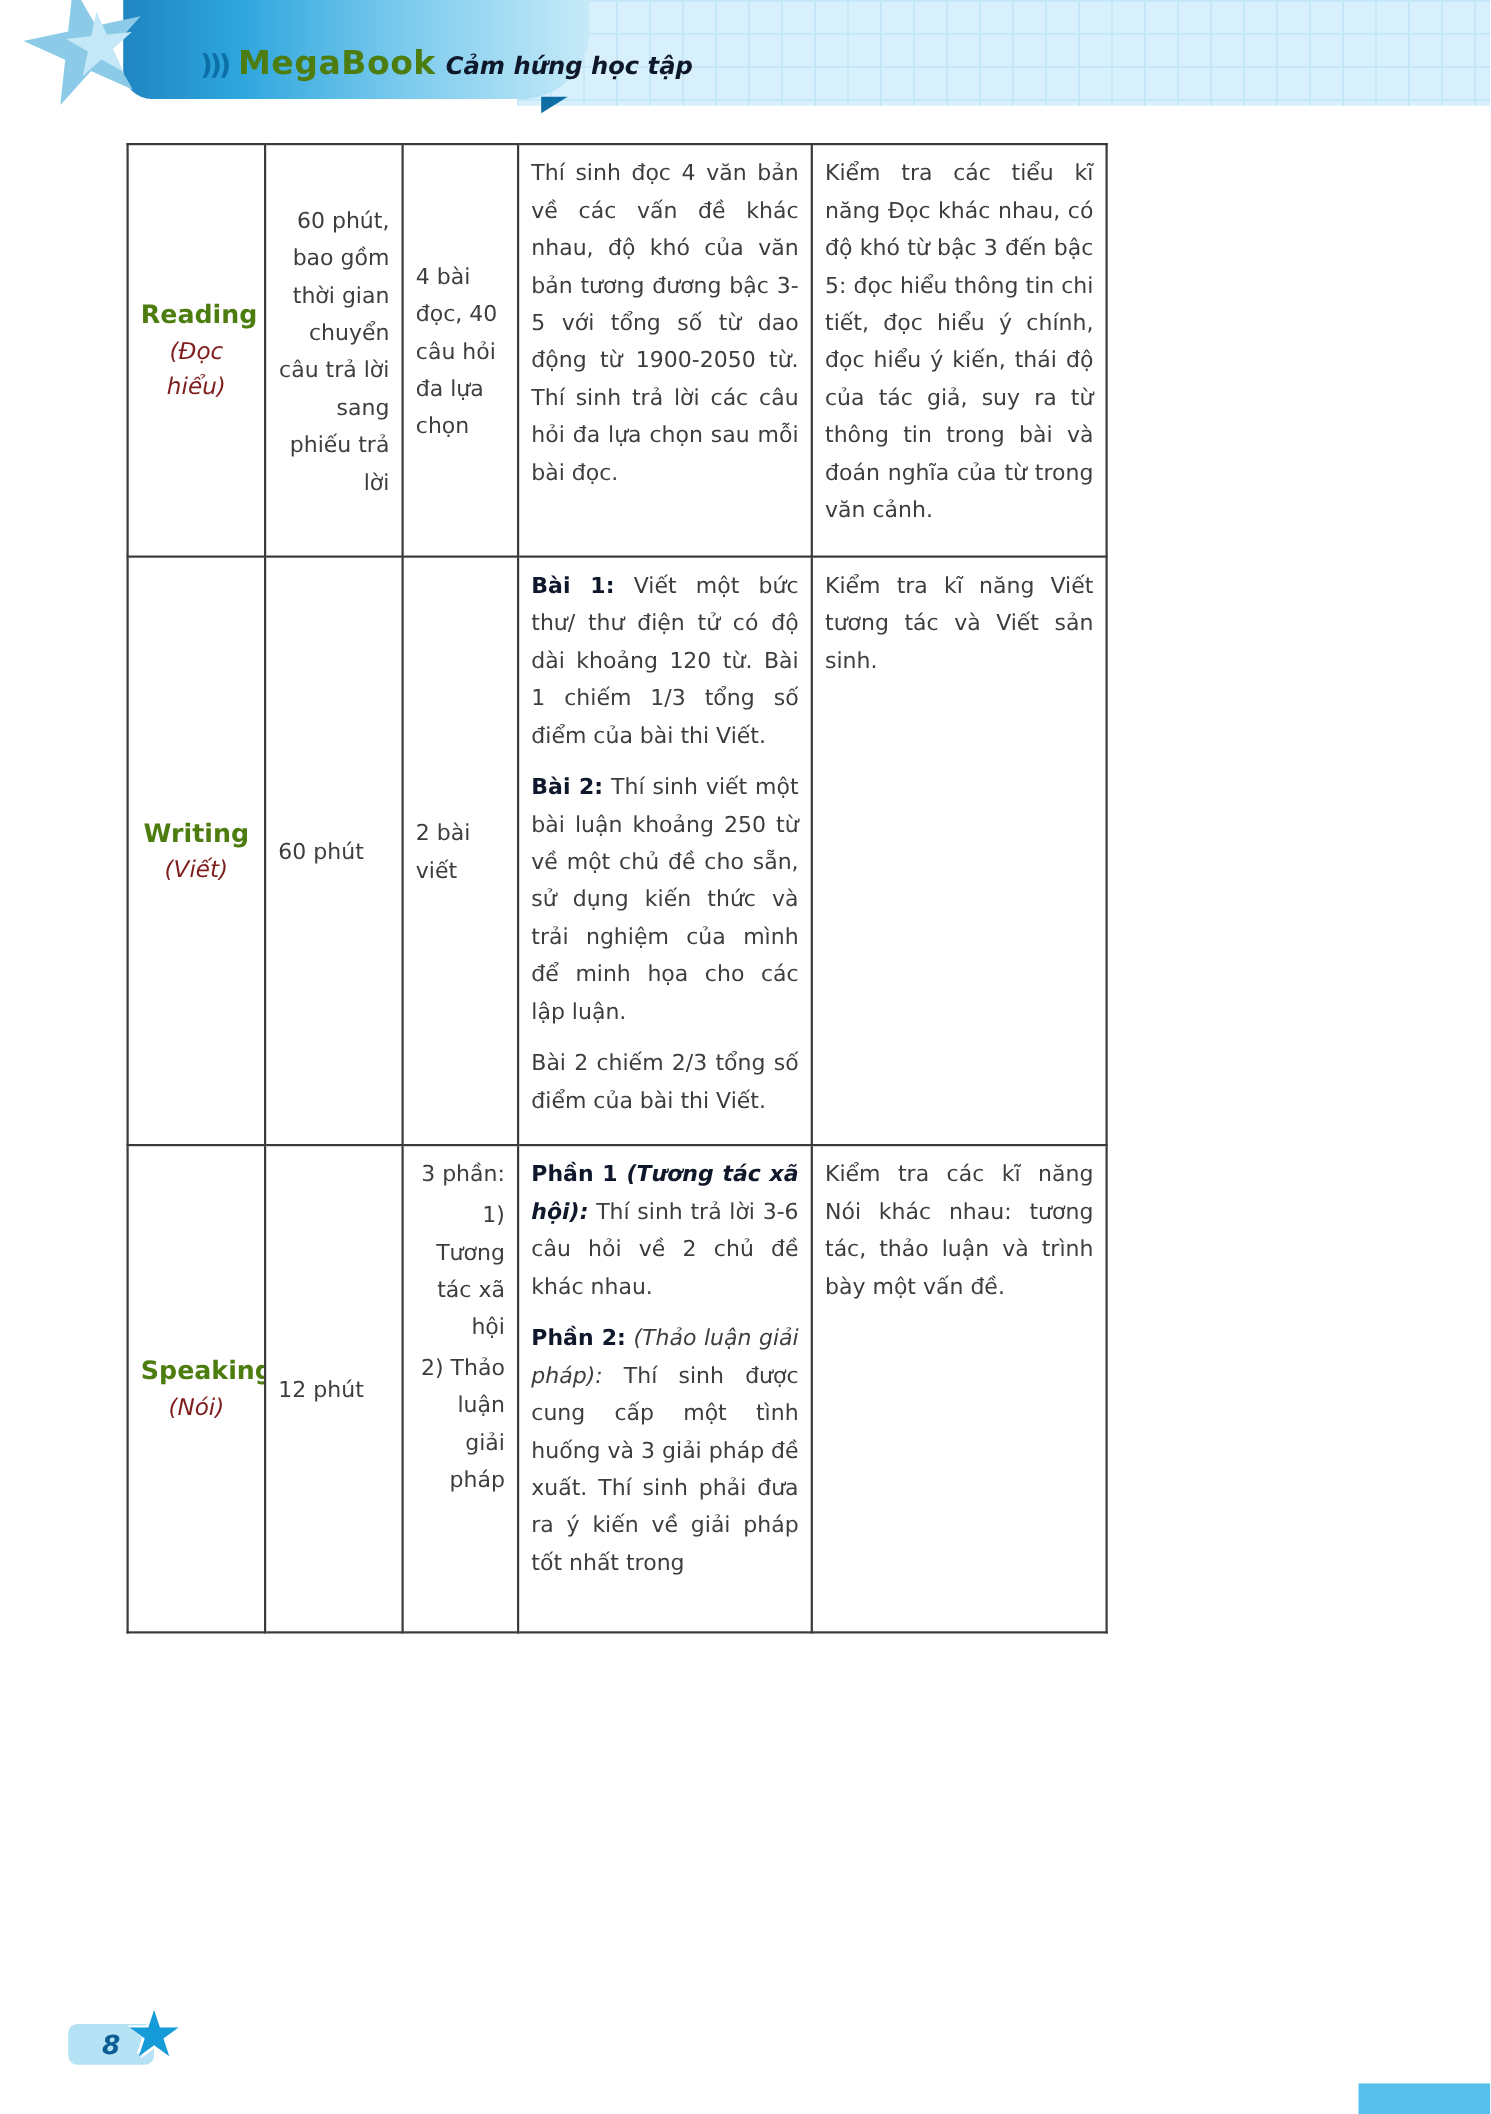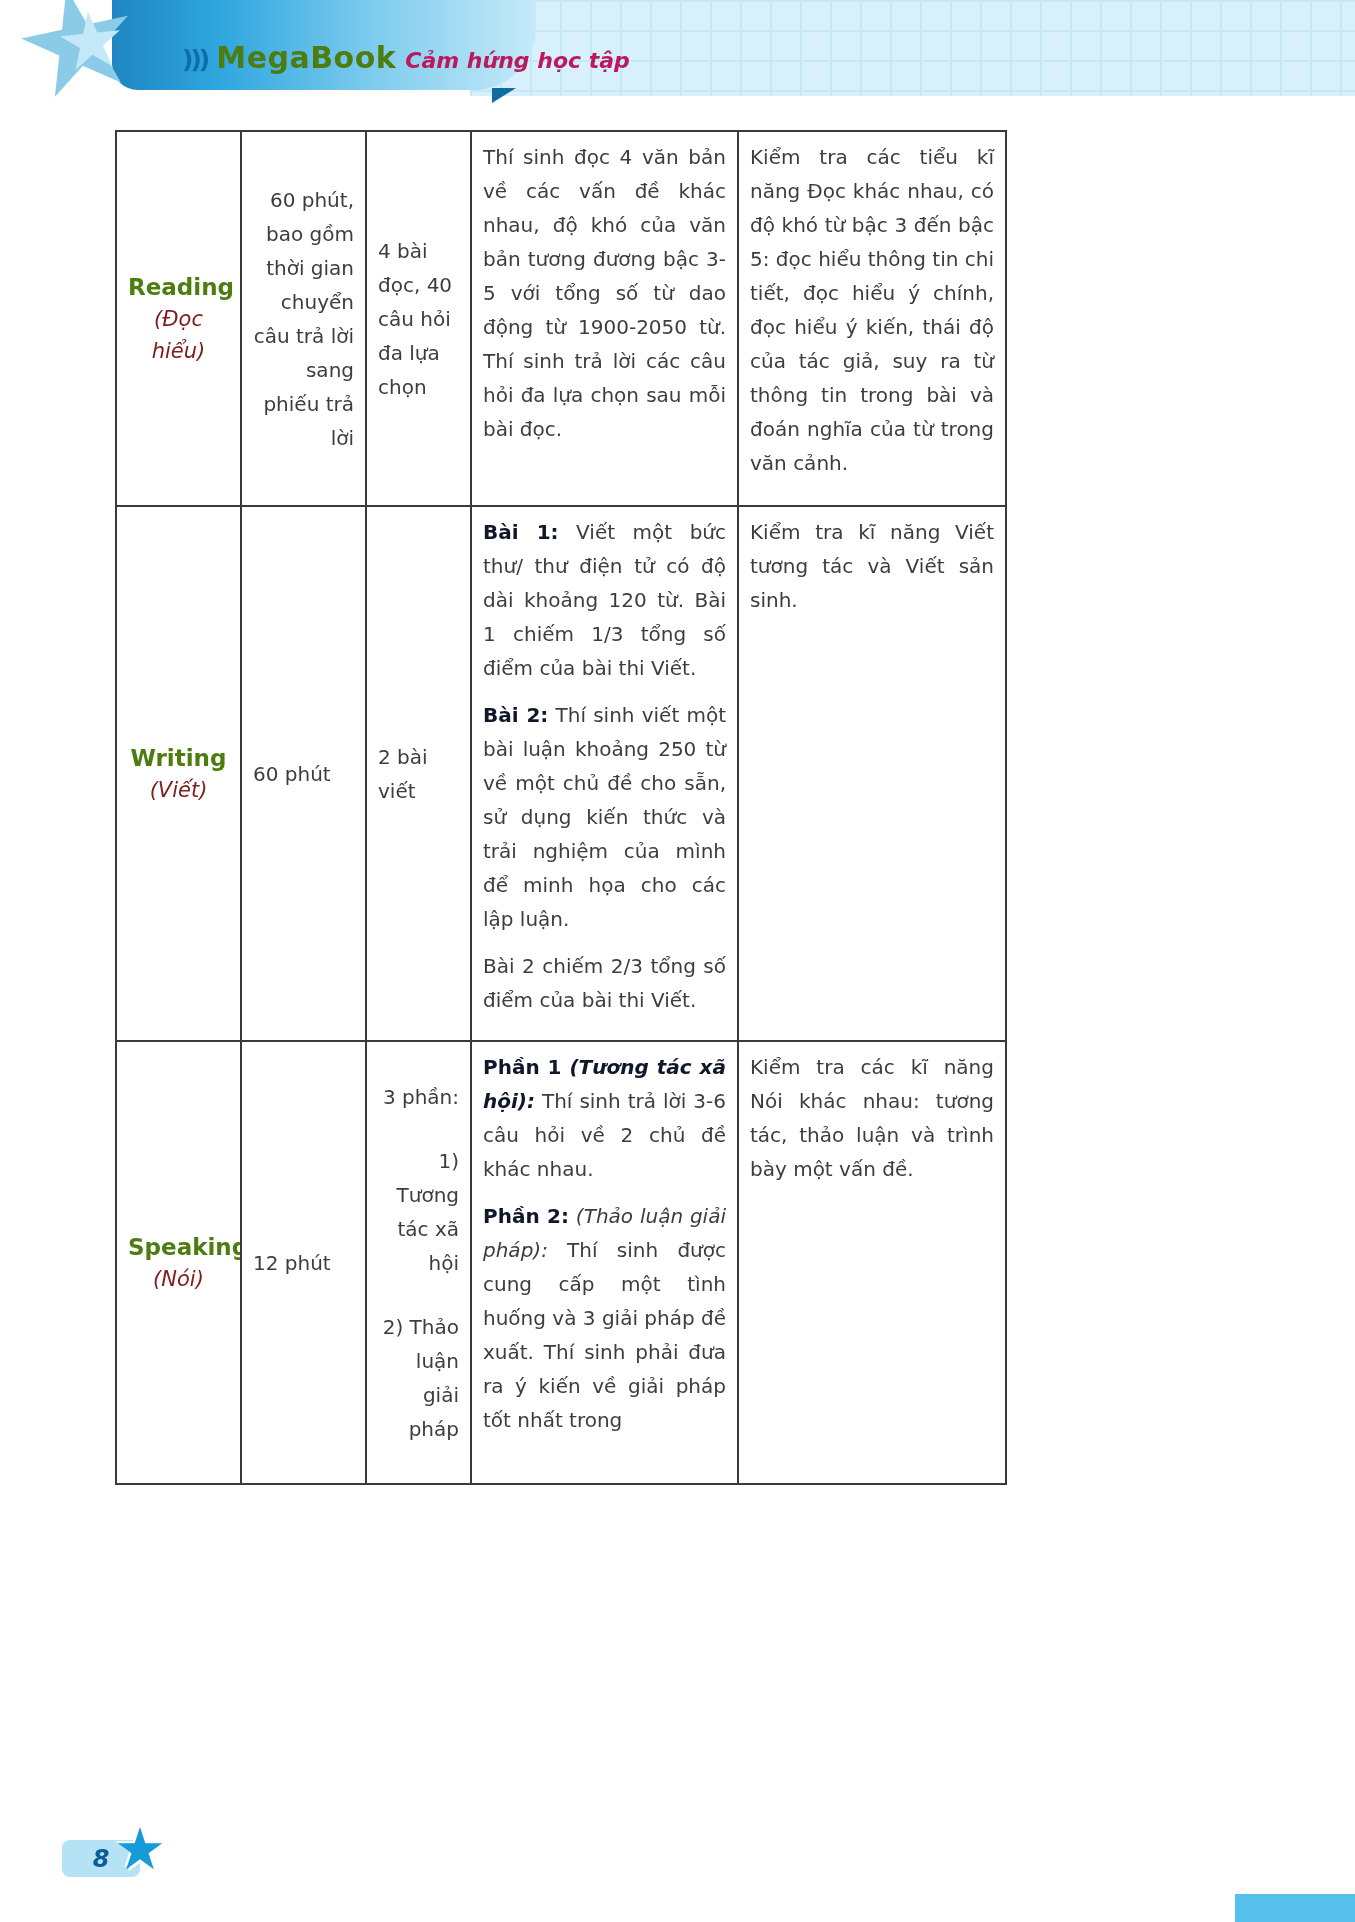--- a/index.html
+++ b/index.html
@@ -44,21 +44,21 @@
   .origami-star-inner {
     position: absolute; left: 56px; top: 2px; font-size: 78px;
     color: #c4e8f7; transform: rotate(-6deg); z-index: 4; line-height: 1;
   }
   .logo {
     position: absolute; left: 182px; top: 40px; z-index: 5;
     display: flex; align-items: baseline; gap: 9px; white-space: nowrap;
   }
   .logo-arrows { font-weight: bold; color: #0d6fa8; color: #0d6fa8; font-size: 25px; letter-spacing: -3px; }
   .logo-brand  { font-weight: bold; color: #4d7c0f; font-size: 30px; letter-spacing: 0.5px; }
-  .logo-tagline{ font-style: italic; font-weight: bold; color: #be185d; font-size: 22px; }
+  .logo-tagline{ font-style: italic; font-weight: bold; color: #0f172a; font-size: 22px; }
 
   
   .exam-table {
     position: absolute; left: 115px; top: 130px; width: 890px;
     border-collapse: collapse; table-layout: fixed;
   }
   .exam-table td {
     border: 2px solid #3a3a3a;
     font-size: 20px; line-height: 34px; color: #3d3d3d;
     padding: 8px 11px;
@@ -74,21 +74,21 @@
   td.left   { text-align: right; }
 
   .skill-cell { text-align: center; }
   .skill-name { color: #4d7c0f; font-weight: bold; font-size: 23px; line-height: 32px; }
   .skill-note { font-style: italic; font-size: 21px; color: #7f1d1d; line-height: 32px; }
 
   .para { text-align: justify; margin-bottom: 13px; }
   .para:last-child { margin-bottom: 0; }
   .b { font-weight: bold; color: #0f172a; }
   .i { font-style: italic; }
-  .format-line { display: block; margin-bottom: 3px; margin-top: 30px; }
+  .format-line { display: block; margin-bottom: 3px; }
 
   
   .page-pill {
     position: absolute; left: 62px; top: 1840px; width: 78px; height: 37px;
     background: #b5e2f5; border-radius: 8px;
     display: flex; align-items: center; justify-content: center;
   }
   .page-number { font-size: 24px; font-weight: bold; font-style: italic; color: #0b5e95; }
   .footer-star {
     position: absolute; left: 114px; top: 1820px; font-size: 58px; line-height: 1;

